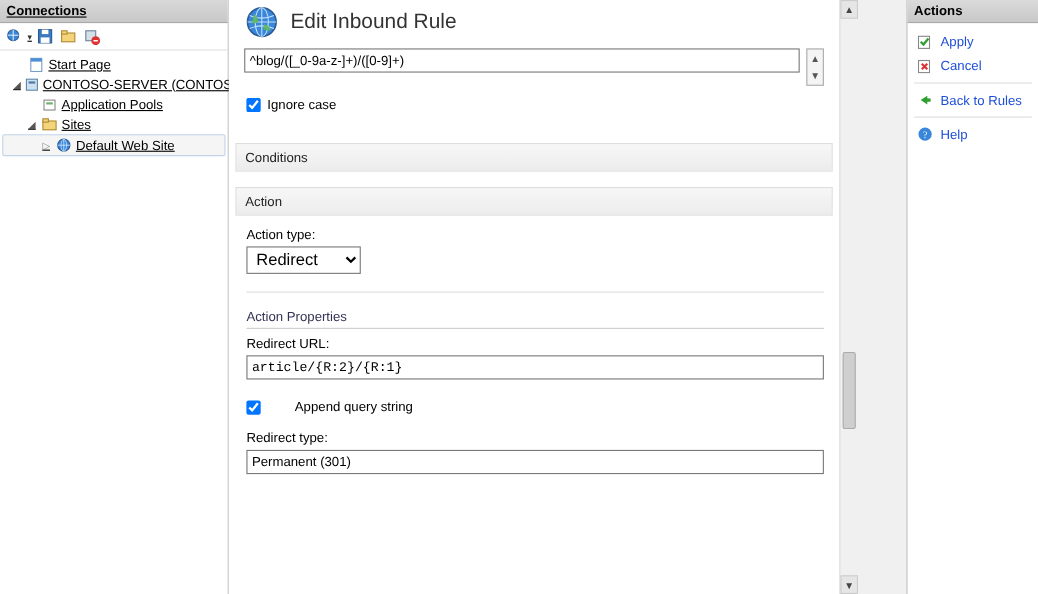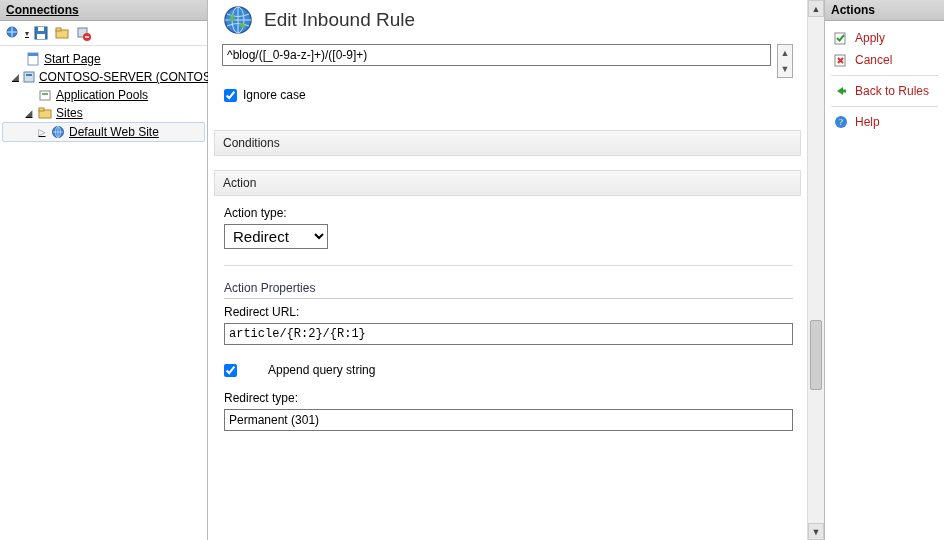--- a/index.html
+++ b/index.html
@@ -39,24 +39,24 @@
   .group-title { color:#335; font-size:12px; margin-bottom:6px; border-bottom:1px solid #ccc; padding-bottom:3px; }
   .full-input { width:100%; font-family: "Courier New", monospace; font-size:12px; padding:3px 4px; border:1px solid #777; }
   .redirect-type { width:100%; font-size:12px; padding:3px 4px; border:1px solid #777; background:#fff; }
   
   .main-scroll { width:17px; background:#f0f0f0; border-left:1px solid #ddd; position:relative; }
   .main-scroll .arrow { position:absolute; left:0; right:0; height:17px; display:flex; align-items:center; justify-content:center; background:#e6e6e6; border:1px solid #ccc; font-size:9px; color:#444; }
   .main-scroll .arrow.up { top:0; }
   .main-scroll .arrow.down { bottom:0; }
   .main-scroll .thumb { position:absolute; left:2px; right:2px; top:320px; height:70px; background:#cfcfcf; border:1px solid #aaa; border-radius:2px; }
   
-  .actions { width: 120px; background:#fff; border-left:1px solid #bbb; }
+  .actions { width: 120px; background:#fff; border-left:1px solid #bbb;margin-left:44px; }
   .actions .panel-header { background: linear-gradient(#dadada,#c8c8c8); }
   .action-list { padding:6px 6px; }
-  .action-item { display:flex; align-items:center; gap:6px; padding:3px 2px; color:#b91c1c; cursor:default; }
+  .action-item { display:flex; align-items:center; gap:6px; padding:3px 2px; color:#1d4ed8; cursor:default; }
   .action-item .aicon { width:16px; height:16px; display:flex; align-items:center; justify-content:center; }
   .divider { border-top:1px solid #ddd; margin:4px 0; }
 </style>
 </head>
 <body>
 
 <div class="wrapper">
 
   <div class="connections">
     <div class="panel-header">Connections</div>

